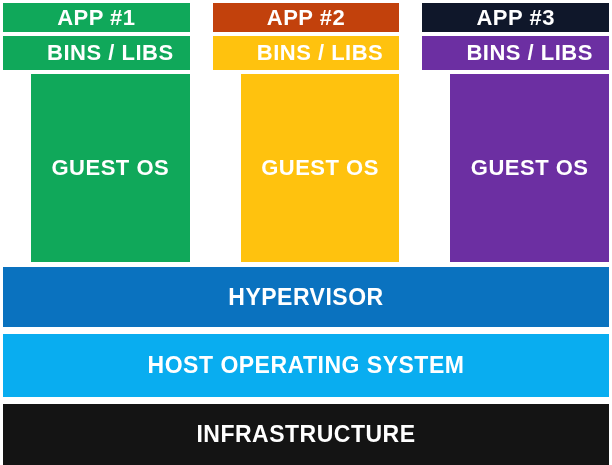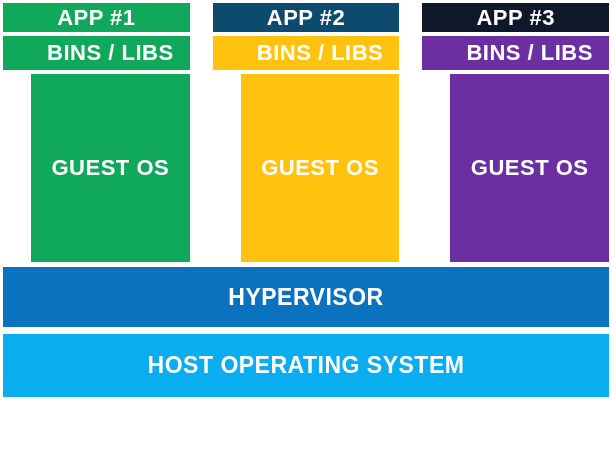--- a/index.html
+++ b/index.html
@@ -67,31 +67,32 @@
 
   <div class="columns">
 
     <div class="column">
       <div class="cell app" style="background-color: rgb(16, 168, 90);">APP #1</div>
       <div class="cell bins" style="background-color: rgb(16, 168, 90);">BINS / LIBS</div>
       <div class="cell os" style="background-color: rgb(16, 168, 90);">GUEST OS</div>
     </div>
 
     <div class="column">
-      <div class="cell app" style="background-color: #0c4a6e;">APP #2</div>
+      <div class="cell app" style="background-color: #c2410c;">APP #2</div>
       <div class="cell bins" style="background-color: rgb(255, 194, 14);">BINS / LIBS</div>
       <div class="cell os" style="background-color: rgb(255, 194, 14);">GUEST OS</div>
     </div>
 
     <div class="column">
       <div class="cell app" style="background-color: #0f172a;">APP #3</div>
       <div class="cell bins" style="background-color: rgb(108, 47, 162);">BINS / LIBS</div>
       <div class="cell os" style="background-color: rgb(108, 47, 162);">GUEST OS</div>
     </div>
 
   </div>
 
   <div class="layer hypervisor" style="background-color: rgb(10, 114, 191);">HYPERVISOR</div>
 
   <div class="layer host-os" style="background-color: rgb(9, 173, 240);">HOST OPERATING SYSTEM</div>
 
+  <div class="layer infrastructure" style="background-color: rgb(20, 20, 20);">INFRASTRUCTURE</div>
 
 </div>
 
 </body></html>

